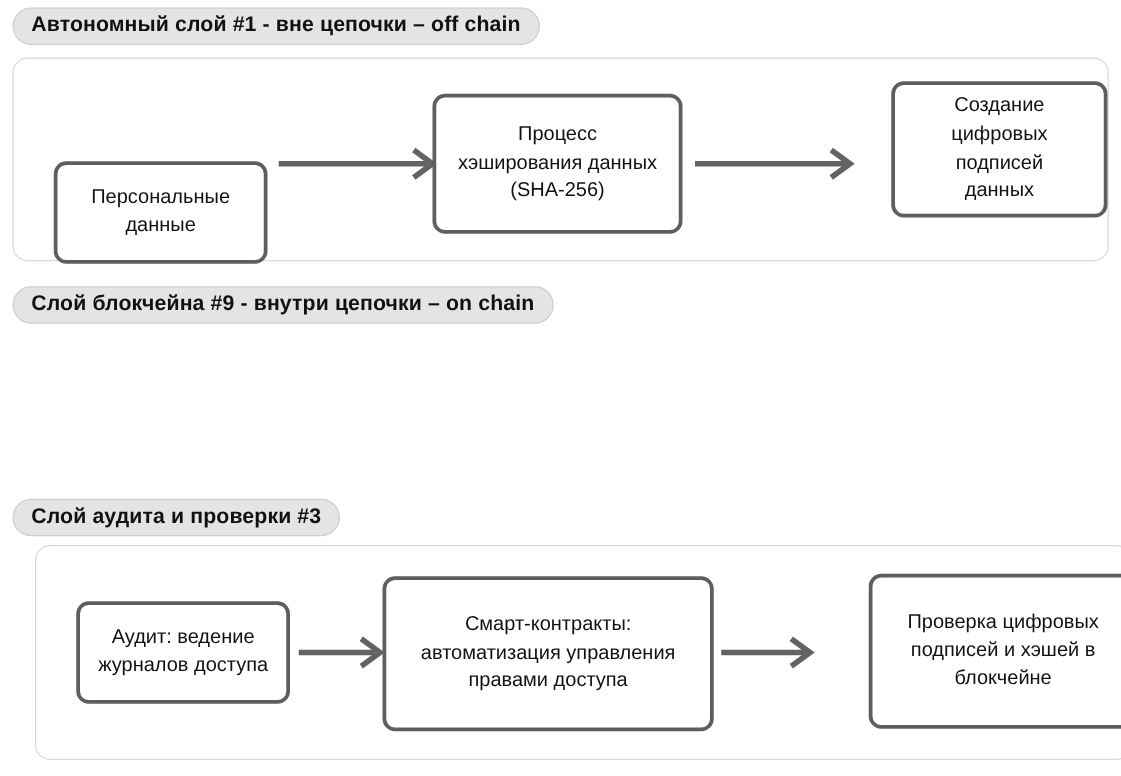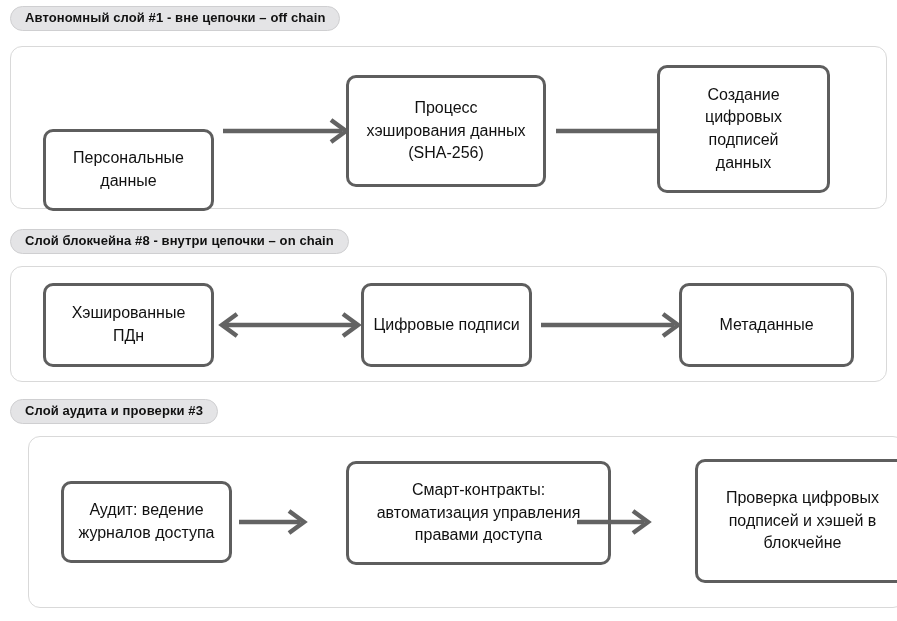--- a/index.html
+++ b/index.html
@@ -20,21 +20,21 @@
     overflow:hidden;
     background:#fff;
   }
   .pill{
     position:absolute;
     display:inline-block;
     background:var(--pill-bg);
     border:1px solid var(--pill-border);
     border-radius:16px;
     padding:3px 14px 5px 14px;
-    font-size:13px;
+    font-size:17px;
     font-weight:600;
     letter-spacing:.1px;
     white-space:nowrap;
   }
   .panel{
     position:absolute;
     background:var(--panel-bg);
     border:1.5px solid var(--panel-border);
     border-radius:12px;
   }
@@ -78,66 +78,43 @@
 хэширования данных
 (SHA-256)</div>
 
     <div class="arrow" style="left:543px;top:68px;">
       <svg width="131" height="32" viewBox="0 0 131 32">
         <line x1="2" y1="16" x2="122" y2="16" stroke="var(--arrow)" stroke-width="4.5"></line>
         <polyline points="111,5 126,16 111,27" fill="none" stroke="var(--arrow)" stroke-width="4.5"></polyline>
       </svg>
     </div>
 
-    <div class="node" style="left:646px;top:18px;width:173px;height:128px;">Создание
+    <div class="node" style="left:702px;top:18px;width:173px;height:109px;">Создание
 цифровых
 подписей
 данных</div>
   </div>
 
-  <div class="pill" style="left:10px;top:229px;">Слой блокчейна #8 - внутри цепочки – on chain</div>
+  <div class="pill" style="left:10px;top:229px;">Слой блокчейна #9 - внутри цепочки – on chain</div>
 
-  <div class="panel" style="left:10px;top:266px;width:875px;height:114px;">
-    <div class="node" style="left:32px;top:16px;width:171px;height:84px;">Хэшированные
-ПДн</div>
-
-    <div class="arrow" style="left:206px;top:42px;">
-      <svg width="146" height="32" viewBox="0 0 146 32">
-        <line x1="8" y1="16" x2="138" y2="16" stroke="var(--arrow)" stroke-width="4.5"></line>
-        <polyline points="20,5 5,16 20,27" fill="none" stroke="var(--arrow)" stroke-width="4.5"></polyline>
-        <polyline points="126,5 141,16 126,27" fill="none" stroke="var(--arrow)" stroke-width="4.5"></polyline>
-      </svg>
-    </div>
-
-    <div class="node" style="left:350px;top:16px;width:171px;height:84px;">Цифровые подписи</div>
-
-    <div class="arrow" style="left:528px;top:42px;">
-      <svg width="144" height="32" viewBox="0 0 144 32">
-        <line x1="2" y1="16" x2="135" y2="16" stroke="var(--arrow)" stroke-width="4.5"></line>
-        <polyline points="124,5 139,16 124,27" fill="none" stroke="var(--arrow)" stroke-width="4.5"></polyline>
-      </svg>
-    </div>
-
-    <div class="node" style="left:668px;top:16px;width:175px;height:84px;">Метаданные</div>
-  </div>
 
   <div class="pill" style="left:10px;top:399px;text-align:right;">Слой аудита и проверки #3</div>
 
   <div class="panel" style="left:28px;top:436px;width:875px;height:170px;">
     <div class="node" style="left:32px;top:44px;width:171px;height:82px;">Аудит: ведение
 журналов доступа</div>
 
     <div class="arrow" style="left:208px;top:69px;">
       <svg width="72" height="32" viewBox="0 0 72 32">
         <line x1="2" y1="16" x2="63" y2="16" stroke="var(--arrow)" stroke-width="4.5"></line>
         <polyline points="52,5 67,16 52,27" fill="none" stroke="var(--arrow)" stroke-width="4.5"></polyline>
       </svg>
     </div>
 
-    <div class="node" style="left:277px;top:24px;width:265px;height:104px;margin-left:40px;">Смарт-контракты:
+    <div class="node" style="left:277px;top:24px;width:265px;height:124px;">Смарт-контракты:
 автоматизация управления
 правами доступа</div>
 
     <div class="arrow" style="left:546px;top:69px;">
       <svg width="78" height="32" viewBox="0 0 78 32">
         <line x1="2" y1="16" x2="69" y2="16" stroke="var(--arrow)" stroke-width="4.5"></line>
         <polyline points="58,5 73,16 58,27" fill="none" stroke="var(--arrow)" stroke-width="4.5"></polyline>
       </svg>
     </div>
 

